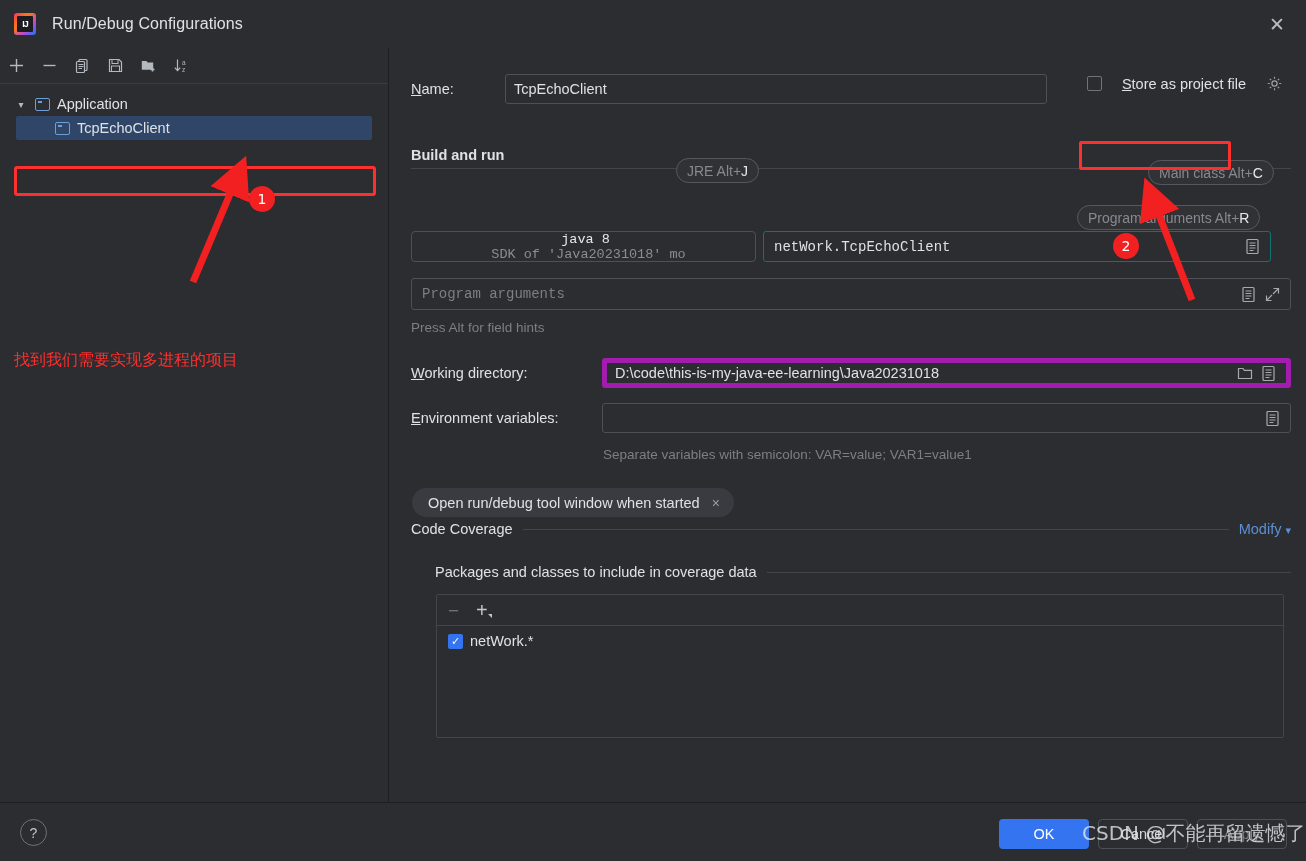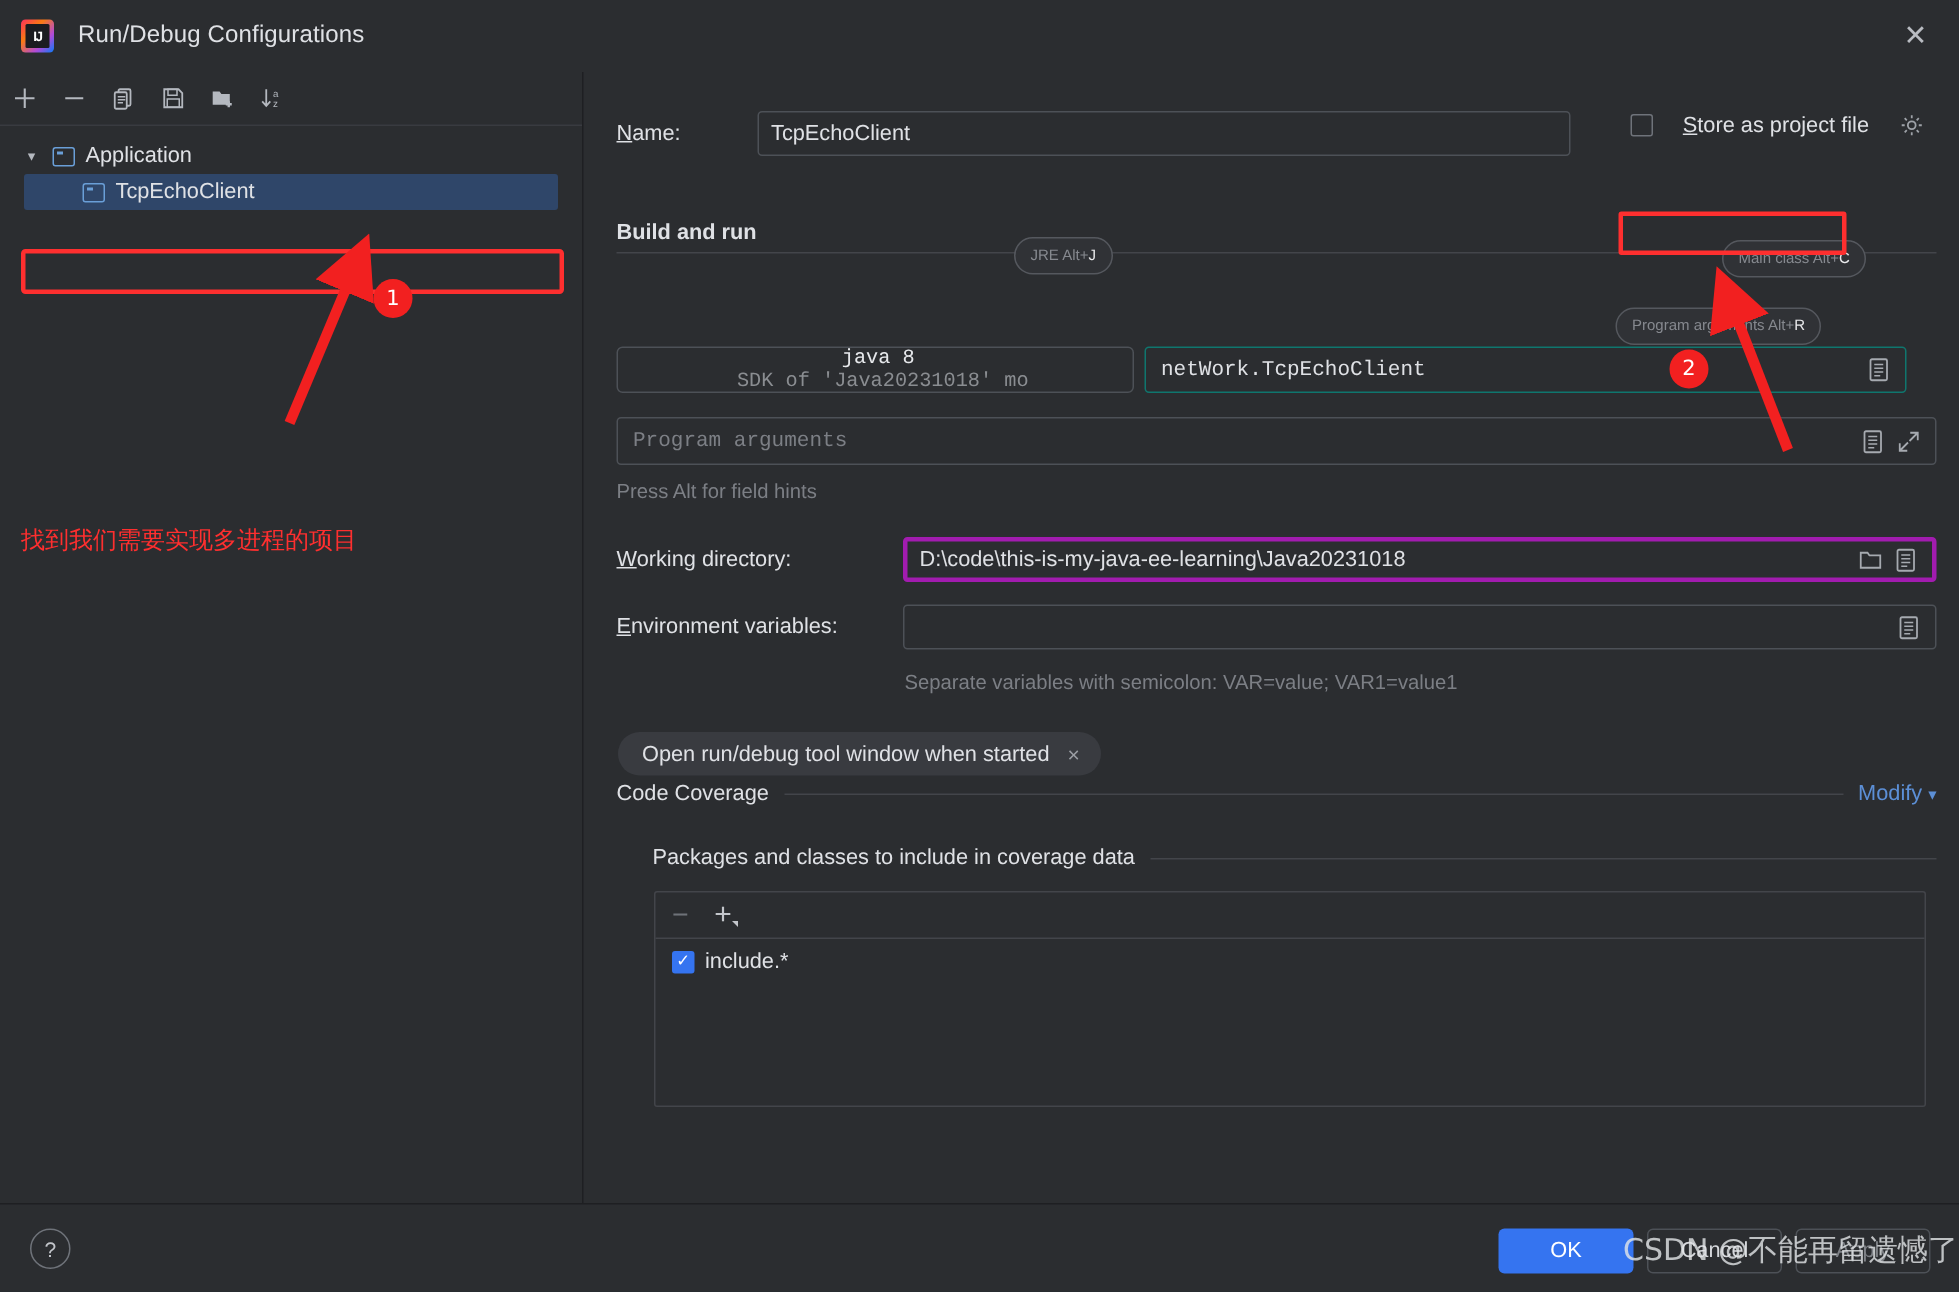--- a/index.html
+++ b/index.html
@@ -165,30 +165,30 @@
   .doc-ico { width: 15px; height: 17px; color: #a6aab0; }
   .exp-ico { width: 15px; height: 15px; color: #a6aab0; }
 
   .hint-note {
     position: absolute; left: 21px; top: 272px; color: #7c7f85; font-size: 13.5px;
   }
 
   
   .bubble {
     position: absolute; border: 1px solid #55585e; border-radius: 13px;
-    background: #303236; color: #86898f; font-size: 10px;
+    background: #303236; color: #86898f; font-size: 14px;
     height: 25px; display: flex; align-items: center; padding: 0 10px; white-space: nowrap;
   }
   .bubble b { color: #e8e9eb; font-weight: normal; }
 
   
   .lbl-abs { position: absolute; font-size: 14.5px; color: #dfe1e5; white-space: nowrap; }
   .wd-field {
     position: absolute; left: 212px; top: 310px; width: 689px; height: 30px;
-    background: #2b2d30; border: 3px solid #a21caf; border-radius: 3px;
+    background: #2b2d30; border: 5px solid #a21caf; border-radius: 3px;
     display: flex; align-items: center; padding: 0 4px 0 8px; font-size: 14.5px; color: #dfe1e5;
   }
   .env-field {
     position: absolute; left: 212px; top: 355px; width: 689px; height: 30px;
     background: #2b2d30; border: 1px solid #4d5157; border-radius: 3px;
     display: flex; align-items: center; padding: 0 4px 0 8px; font-size: 14.5px; color: #dfe1e5;
   }
   .env-note { position: absolute; left: 213px; top: 399px; color: #7c7f85; font-size: 13.5px; }
 
   
@@ -470,21 +470,21 @@
     </div>
   </div>
 
   <div class="cov-box">
     <div class="cov-toolbar">
       <span class="cov-minus">−</span>
       <span class="cov-plus">+</span>
     </div>
     <div class="cov-item">
       <span class="cbox-on">✓</span>
-      <span>include.*</span>
+      <span>netWork.*</span>
     </div>
   </div>
 
   <div class="redbox-modify"></div>
 
   <svg class="ann" style="left:0;top:0;width:1306px;height:861px;">
     <defs>
       <marker id="ah" markerWidth="6" markerHeight="6" refX="3" refY="3" orient="auto">
         <path d="M0,0 L6,3 L0,6 Z" fill="#f22020"></path>
       </marker>

